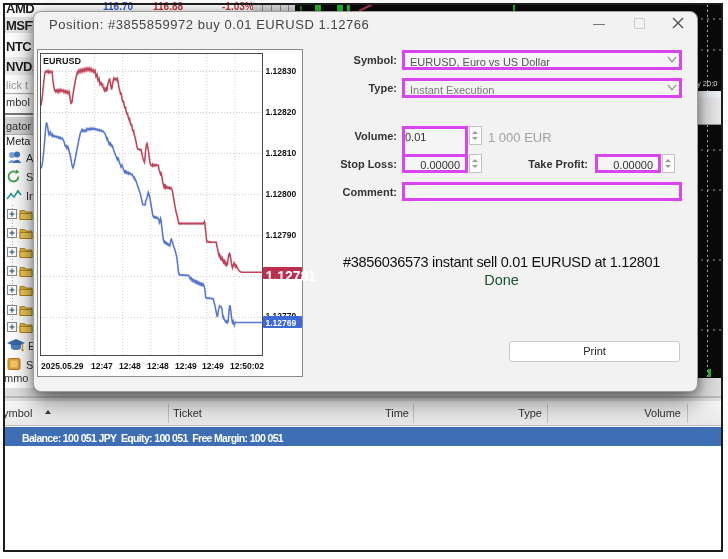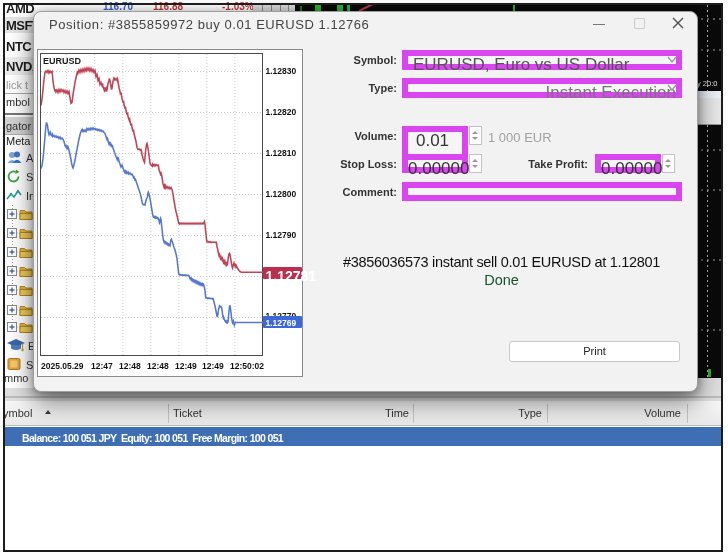--- a/index.html
+++ b/index.html
@@ -18,21 +18,21 @@
   
   .hdr{left:5px;top:401px;width:717px;height:25px;background:linear-gradient(#f8f8f8,#e9e9e9);
        border-bottom:1px solid #bdbdbd;z-index:1;}
   .hdrtxt{font-size:11px;color:#333;top:407px;z-index:2;white-space:nowrap;}
   .vsep{top:404px;width:1px;height:19px;background:#c6c6c6;z-index:2;}
   .balrow{left:5px;top:427px;width:717px;height:19px;background:#3e6fb5;z-index:1;}
   
   .dlg{left:33px;top:11px;width:665px;height:381px;background:#f2f2f2;border:1px solid #9e9e9e;
        border-radius:8px;box-shadow:0 10px 26px rgba(0,0,0,.5),0 2px 8px rgba(0,0,0,.3);z-index:10;}
   .dlg .abs{position:absolute;}
-  .fld{background:#f5f5f5;border:6px solid #d946ef;font-size:17px;color:#555;}
+  .fld{background:#f5f5f5;border:3px solid #d946ef;font-size:11px;color:#555;}
   .lbl{font-size:11px;font-weight:bold;color:#333;white-space:nowrap;text-align:right;}
   .spin{background:#fdfdfd;border:1px solid #c2c2c2;}
   .btn{background:#fff;border:1px solid #c9c9c9;border-radius:3px;font-size:11px;color:#222;
        text-align:center;line-height:19px;}
   .pl{font-size:8.5px;font-weight:bold;color:#111;white-space:nowrap;}
   .xl{font-size:8.5px;font-weight:bold;color:#111;white-space:nowrap;}
 </style>
 </head>
 <body>
 <div class="page">
@@ -247,27 +247,27 @@
     <div class="abs xl" style="left:141px;top:349px;">12:49</div>
     <div class="abs xl" style="left:168px;top:349px;">12:49</div>
     <div class="abs xl" style="left:196px;top:349px;">12:50:02</div>
 
     <div class="abs lbl" style="left:283px;top:42px;width:80px;">Symbol:</div>
     <div class="abs fld" style="left:368px;top:38px;width:280px;height:20px;line-height:18px;padding-left:5px;">EURUSD, Euro vs US Dollar</div>
     <svg class="abs" style="left:633px;top:44px;" width="10" height="8">
         <polyline points="1,1 5,6 9,1" fill="none" stroke="#999" stroke-width="1.3"></polyline>
       </svg>
     <div class="abs lbl" style="left:283px;top:70px;width:80px;">Type:</div>
-    <div class="abs fld" style="left:368px;top:66px;width:280px;height:20px;line-height:18px;padding-left:5px;color:#777;text-align:right;">Instant Execution</div>
+    <div class="abs fld" style="left:368px;top:66px;width:280px;height:20px;line-height:18px;padding-left:5px;color:#777;">Instant Execution</div>
     <svg class="abs" style="left:633px;top:72px;" width="10" height="8">
         <polyline points="1,1 5,6 9,1" fill="none" stroke="#999" stroke-width="1.3"></polyline>
       </svg>
 
     <div class="abs lbl" style="left:283px;top:118px;width:80px;">Volume:</div>
-    <div class="abs fld" style="left:368px;top:114px;width:66px;height:34px;line-height:17px;text-align:center;padding-right:5px;color:#333;">0.01</div>
+    <div class="abs fld" style="left:368px;top:114px;width:66px;height:34px;line-height:17px;text-align:left;padding-right:5px;color:#333;">0.01</div>
     <div class="abs spin" style="left:435px;top:114px;width:13px;height:19px;"></div>
     <div class="abs" style="left:438px;top:118.5px;width:0;height:0;border-left:3px solid transparent;border-right:3px solid transparent;border-bottom:3.5px solid #999;"></div>
     <div class="abs" style="left:438px;top:125px;width:0;height:0;border-left:3px solid transparent;border-right:3px solid transparent;border-top:3.5px solid #999;"></div>
     <div class="abs" style="left:454px;top:118px;font-size:13px;color:#a2a2a2;white-space:nowrap;">1 000 EUR</div>
 
     <div class="abs lbl" style="left:283px;top:146px;width:80px;">Stop Loss:</div>
     <div class="abs fld" style="left:368px;top:142px;width:66px;height:19px;line-height:17px;text-align:right;padding-right:5px;color:#333;">0.00000</div>
     <div class="abs spin" style="left:435px;top:142px;width:13px;height:19px;"></div>
     <div class="abs" style="left:438px;top:146.5px;width:0;height:0;border-left:3px solid transparent;border-right:3px solid transparent;border-bottom:3.5px solid #999;"></div>
     <div class="abs" style="left:438px;top:153px;width:0;height:0;border-left:3px solid transparent;border-right:3px solid transparent;border-top:3.5px solid #999;"></div>

